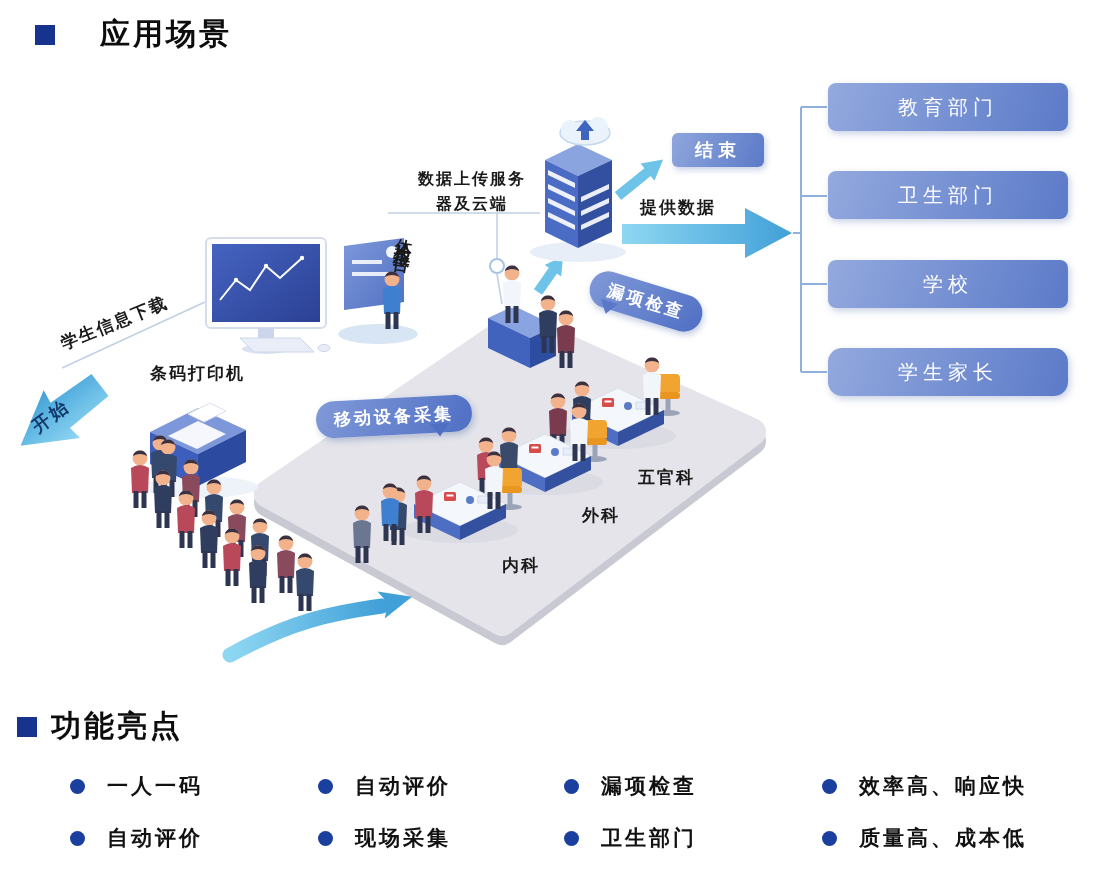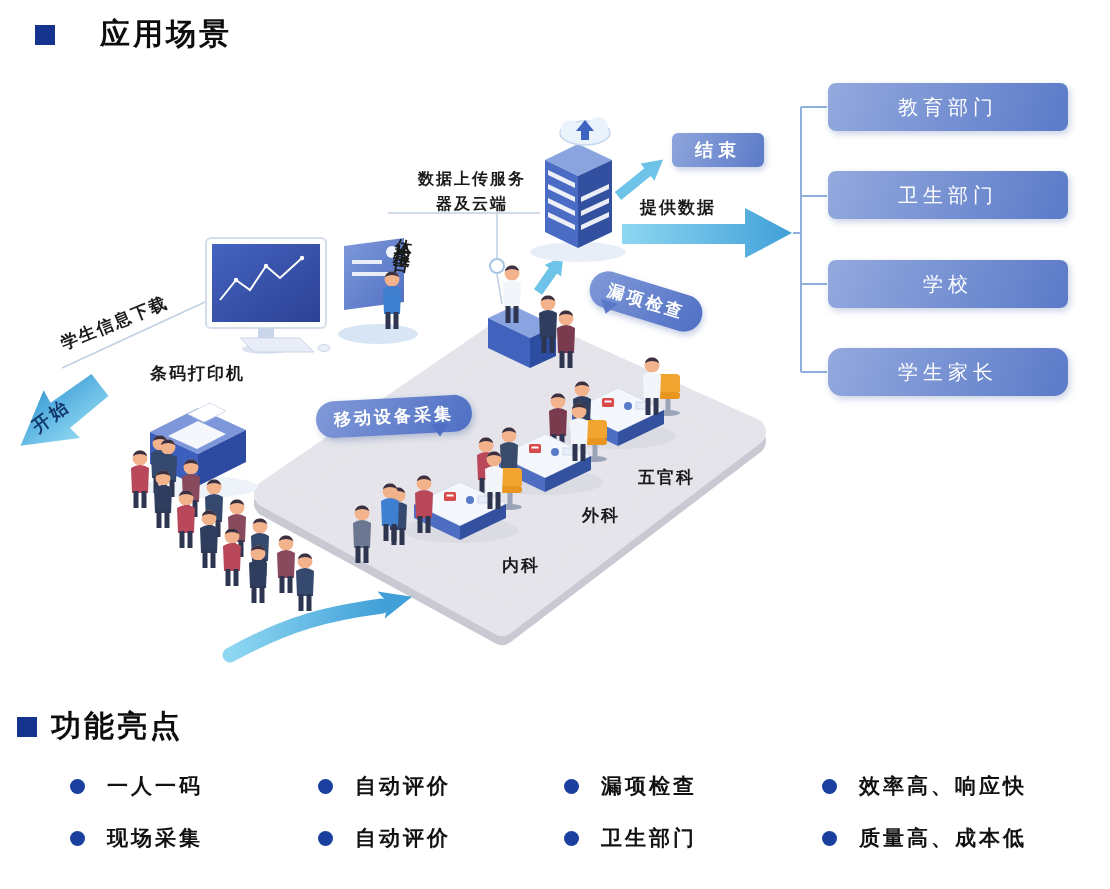--- a/index.html
+++ b/index.html
@@ -271,28 +271,28 @@
     <div class="feature-item">
       <span class="feature-dot"></span>
       <span class="feature-text">漏项检查</span>
     </div>
     <div class="feature-item">
       <span class="feature-dot"></span>
       <span class="feature-text">效率高、响应快</span>
     </div>
     <div class="feature-item">
       <span class="feature-dot"></span>
+      <span class="feature-text">自动评价</span>
+    </div>
+    <div class="feature-item">
+      <span class="feature-dot"></span>
       <span class="feature-text">现场采集</span>
     </div>
     <div class="feature-item">
       <span class="feature-dot"></span>
-      <span class="feature-text">自动评价</span>
-    </div>
-    <div class="feature-item">
-      <span class="feature-dot"></span>
       <span class="feature-text">卫生部门</span>
     </div>
     <div class="feature-item">
       <span class="feature-dot"></span>
       <span class="feature-text">质量高、成本低</span>
     </div>
   </div>
 
 </div>
 

